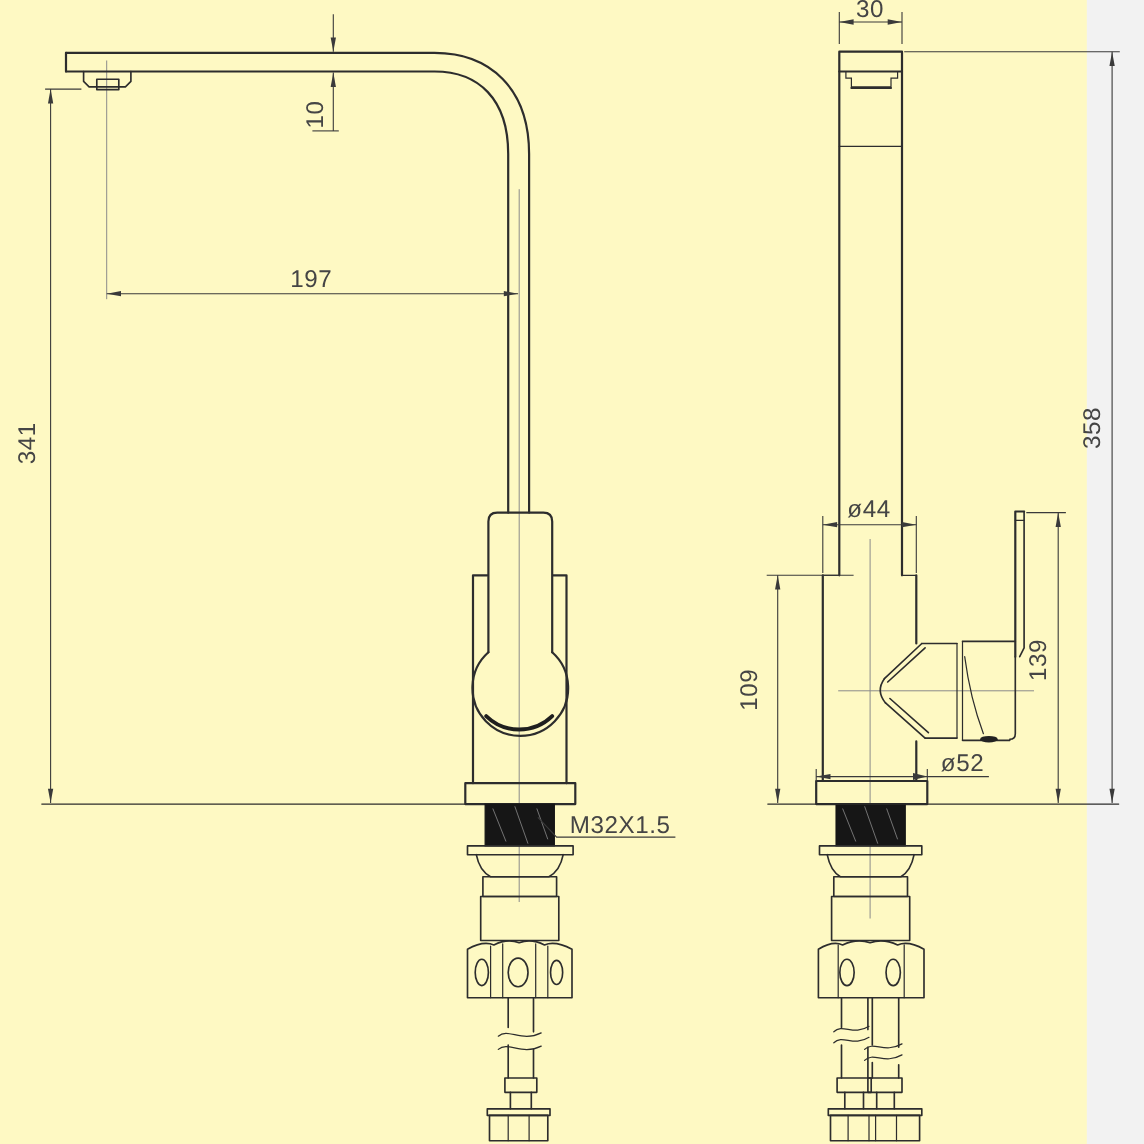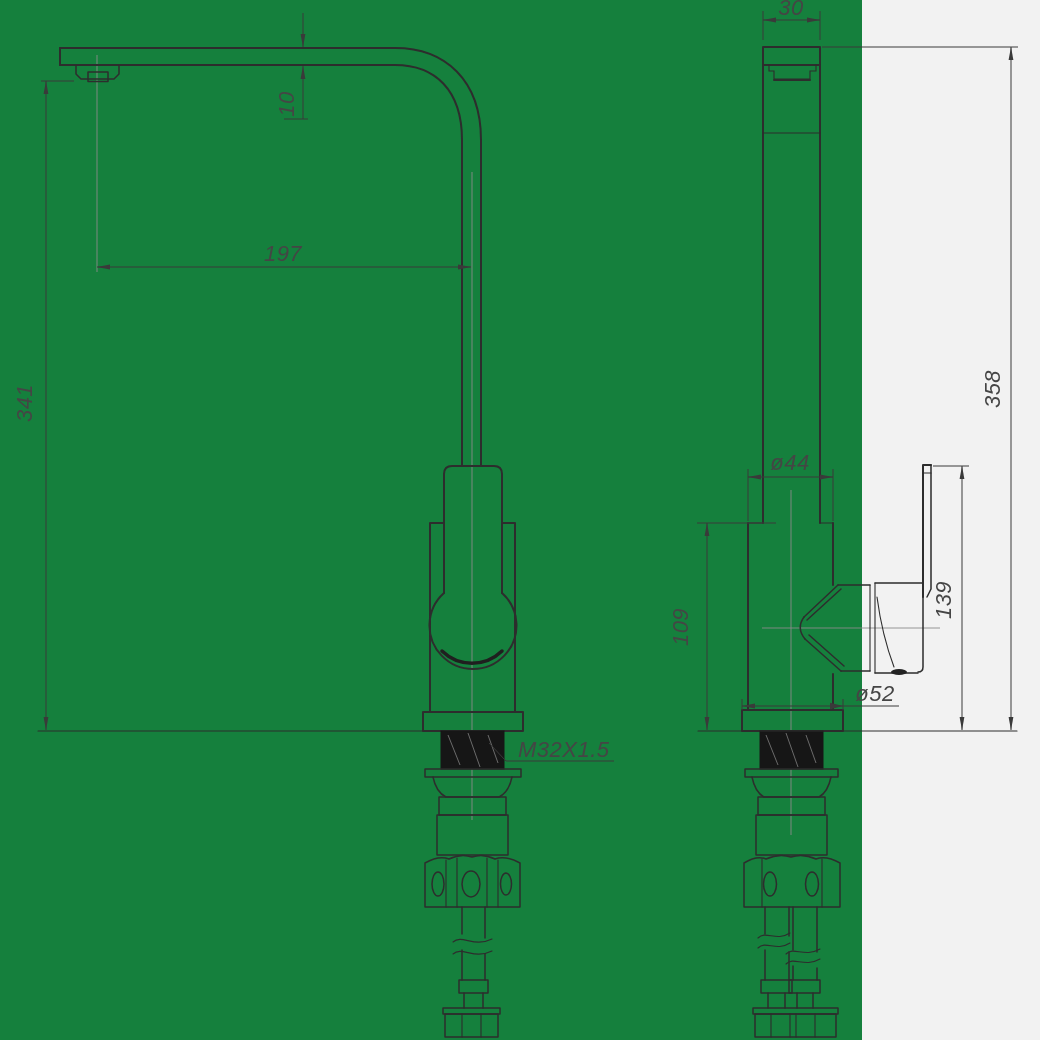--- a/index.html
+++ b/index.html
@@ -1,19 +1,18 @@
 <!DOCTYPE html>
 <html><head>
 <meta charset="utf-8">
 <style>
   html,body{margin:0;padding:0;background:#f2f2f2;}
   .canvas{
-    width:862px;height:1040px;background:#15803d;position:relative;
+    width:988px;height:1040px;background:#fef9c3;position:relative;
     font-family:"Liberation Sans", sans-serif;
-    font-style:italic;
   }
   svg{display:block;}
   svg text{
     font-family:"Liberation Sans", sans-serif;
     font-size:22px;
     fill:#454545;
     letter-spacing:0.5px;
   }
   .obj{stroke:#2d2d2d;fill:none;stroke-width:2;stroke-linecap:round;stroke-linejoin:round;}
   .det{stroke:#2d2d2d;fill:none;stroke-width:1.5;stroke-linecap:round;stroke-linejoin:round;}

